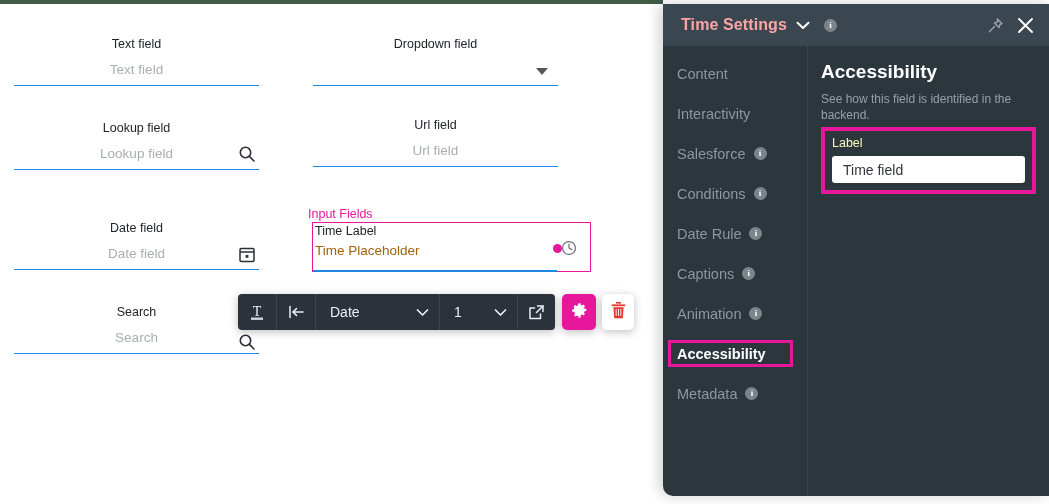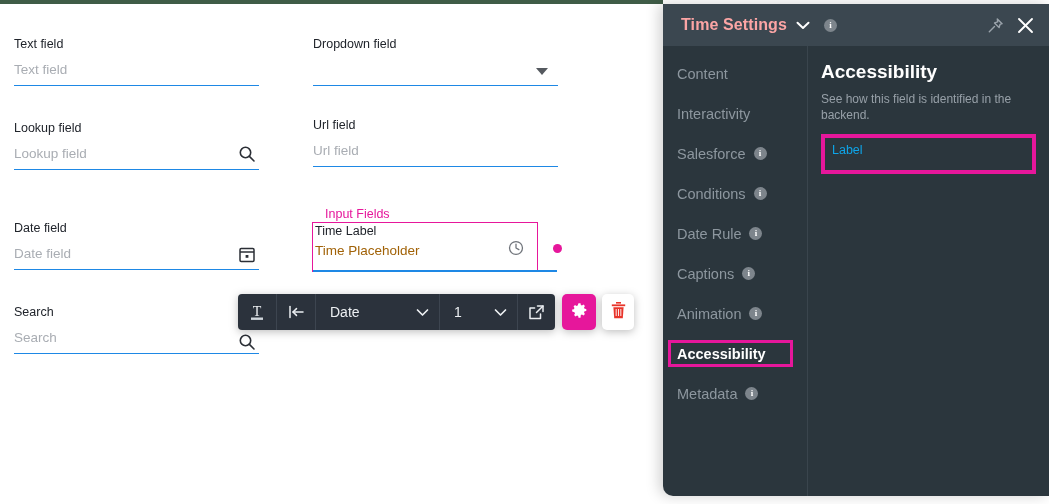--- a/index.html
+++ b/index.html
@@ -28,20 +28,21 @@
   .form-canvas {
     position: absolute;
     left: 0; top: 4px;
     width: 663px;
     height: 500px;
     background: #ffffff;
   }
 
   .field {
     position: absolute;
+    text-align: center;
   }
   .field-label {
     font-size: 12.5px;
     color: #20242b;
     line-height: 16px;
     margin-bottom: 6px;
     white-space: nowrap;
   }
   .field-input {
     position: relative;
@@ -70,31 +71,31 @@
     top: 10px;
     width: 0; height: 0;
     border-left: 6px solid transparent;
     border-right: 6px solid transparent;
     border-top: 7px solid #55595f;
   }
 
   
   .sel-group-label {
     position: absolute;
-    left: 325px;
+    left: 308px;
     top: 203px;
     font-size: 12.5px;
     color: #e6179b;
     line-height: 15px;
   }
   .sel-box {
     position: absolute;
     left: 312px;
     top: 218px;
-    width: 226px;
+    width: 279px;
     height: 50px;
     border: 1.4px solid #e6179b;
     box-sizing: border-box;
   }
   .sel-box-inner {
     position: absolute;
     left: 2px;
     top: 1px;
     right: 2px;
   }
@@ -311,30 +312,30 @@
     font-size: 19px;
     font-weight: bold;
     color: #ffffff;
     margin: 0 0 7px 0;
     line-height: 24px;
   }
   .acc-desc {
     font-size: 12px;
     color: #97a0a8;
     line-height: 16px;
-    margin-bottom: 11px;
+    margin-bottom: 4px;
     max-width: 196px;
   }
   .acc-highlight {
     border: 4px solid #e6179b;
     padding: 3px 7px 7px 7px;
   }
   .acc-field-label {
     font-size: 12.5px;
-    color: #0ea5e9;
+    color: #fef9c3;
     line-height: 18px;
     margin-bottom: 4px;
   }
   .acc-input {
     background: #ffffff;
     border-radius: 3px;
     height: 27px;
     display: flex;
     align-items: center;
     padding: 0 11px;
@@ -552,17 +553,20 @@
         <span>Metadata</span>
         <span class="info-icon nav-info">i</span>
       </div>
     </div>
 
     <div class="panel-content">
       <h2 class="acc-title">Accessibility</h2>
       <div class="acc-desc">See how this field is identified in the backend.</div>
       <div class="acc-highlight">
         <div class="acc-field-label">Label</div>
+        <div class="acc-input">
+          <span>Time field</span>
+        </div>
       </div>
     </div>
 
   </div>
 </div>
 
 </body></html>

